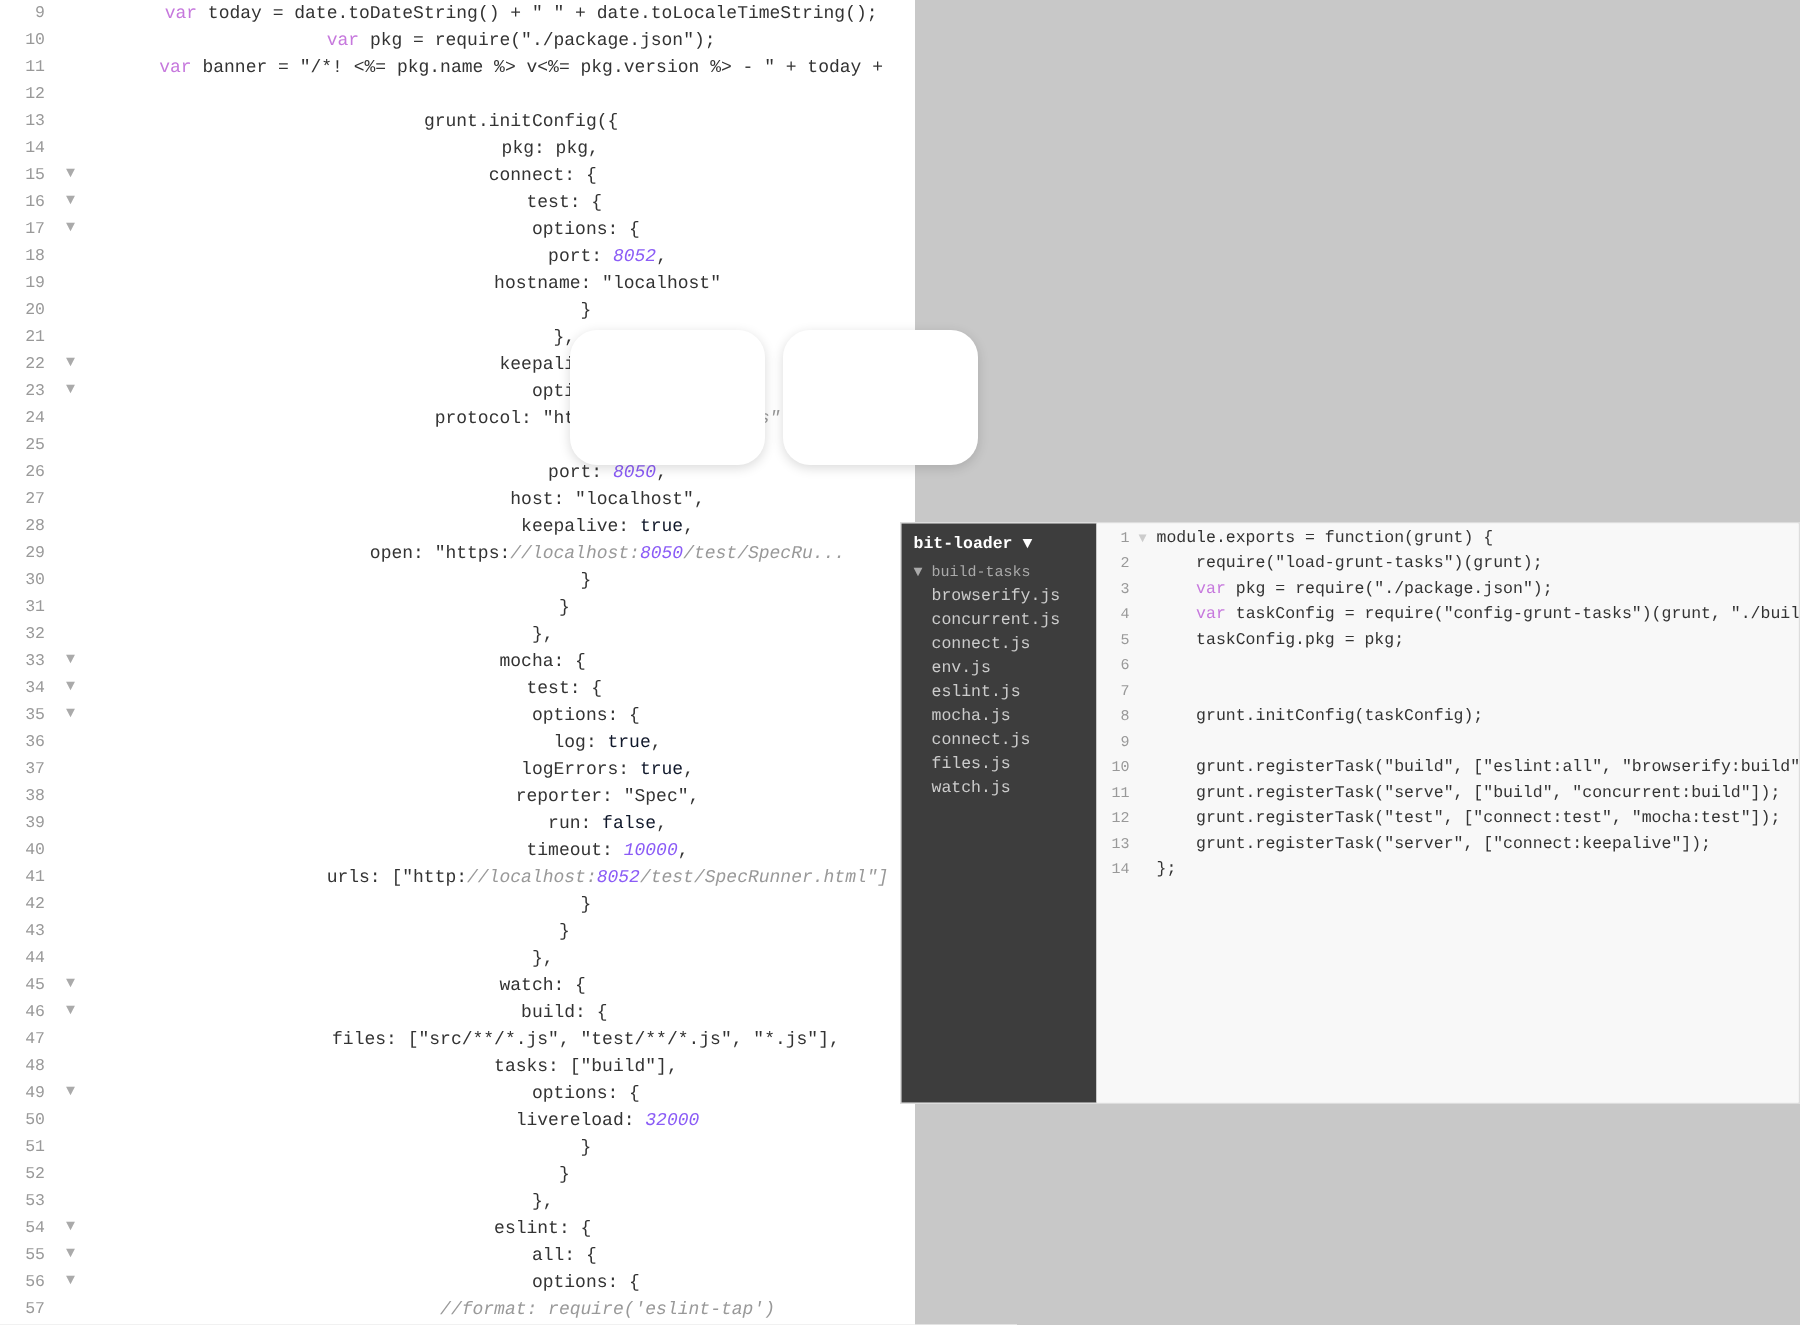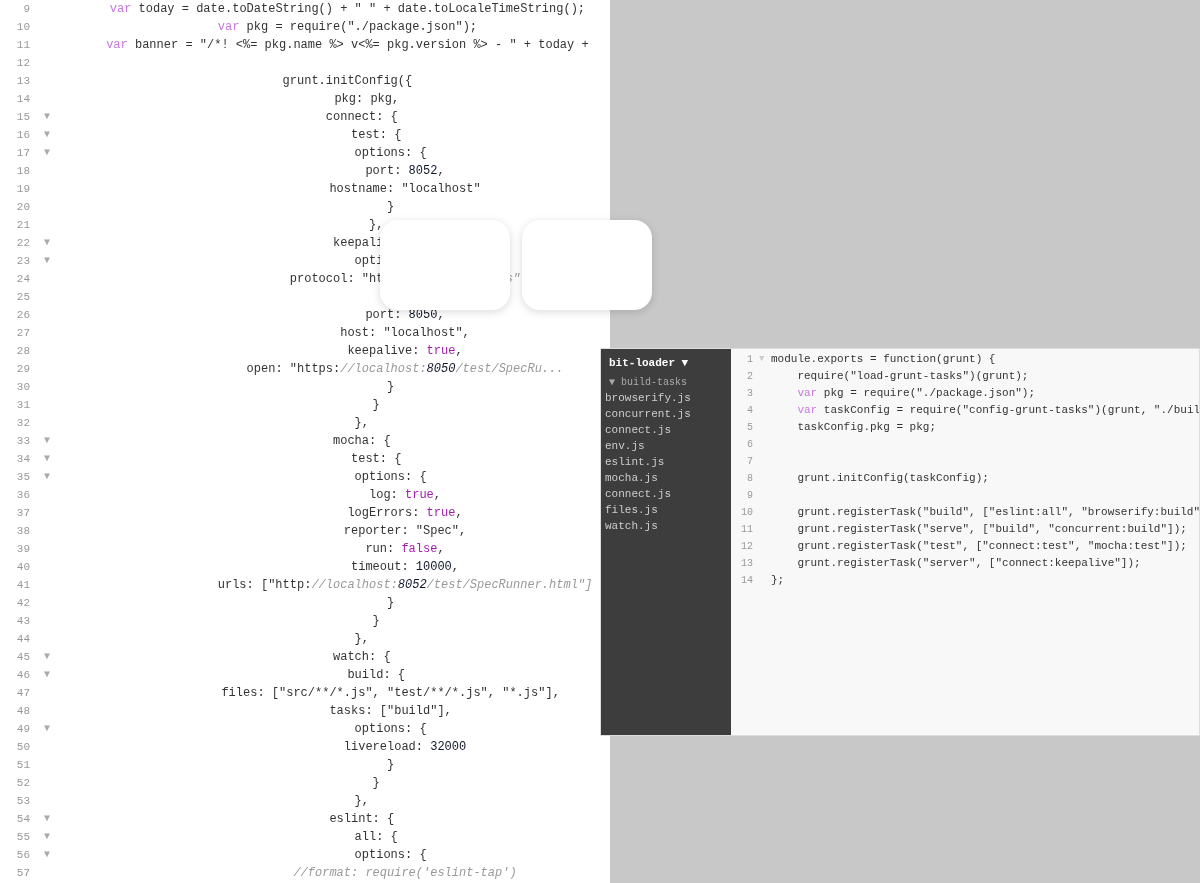--- a/index.html
+++ b/index.html
@@ -67,24 +67,24 @@
       min-width: 6px;
       border-left: 2px solid #c0e0ff;
       margin-right: 4px;
     }
 
     .code-text {
       flex: 1;
       padding-left: 2px;
       text-align: center;
     }
-    .bool { color: #a21caf; font-family: Liberation Mono, monospace; }
+    .bool { color: #0f172a; font-family: Liberation Mono, monospace; }
     .comment { color: #999; font-style: italic; }
     .var-kw { color: #c678dd; }
-    .pink-num { color: #0f172a; }
+    .pink-num { color: #8b5cf6; font-style: italic; }
 
     
     .from-to-overlay {
       position: absolute;
       top: 220px;
       left: 380px;
       display: flex;
       gap: 12px;
       z-index: 10;
     }
@@ -140,21 +140,21 @@
     .file-tree-section {
       color: #aaa;
       padding: 4px 8px 2px 8px;
       font-size: 10px;
       display: flex;
       align-items: center;
       gap: 4px;
     }
 
     .file-tree-item {
-      padding: 2px 8px 2px 4px;
+      padding: 2px 8px 2px 20px;
       color: #ccc;
       font-size: 11px;
       cursor: pointer;
     }
 
     
     .right-code {
       flex: 1;
       background: #f8f8f8;
       font-size: 11px;

